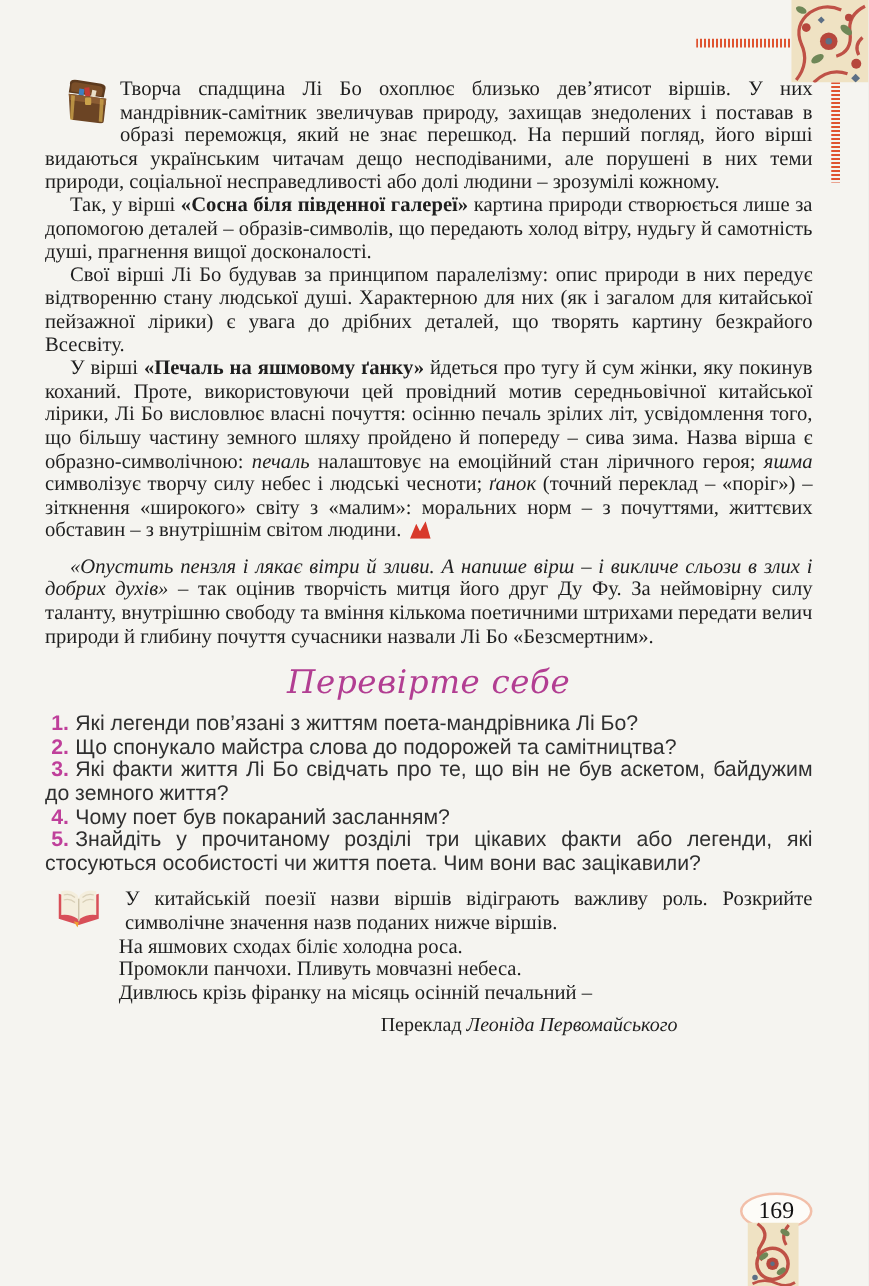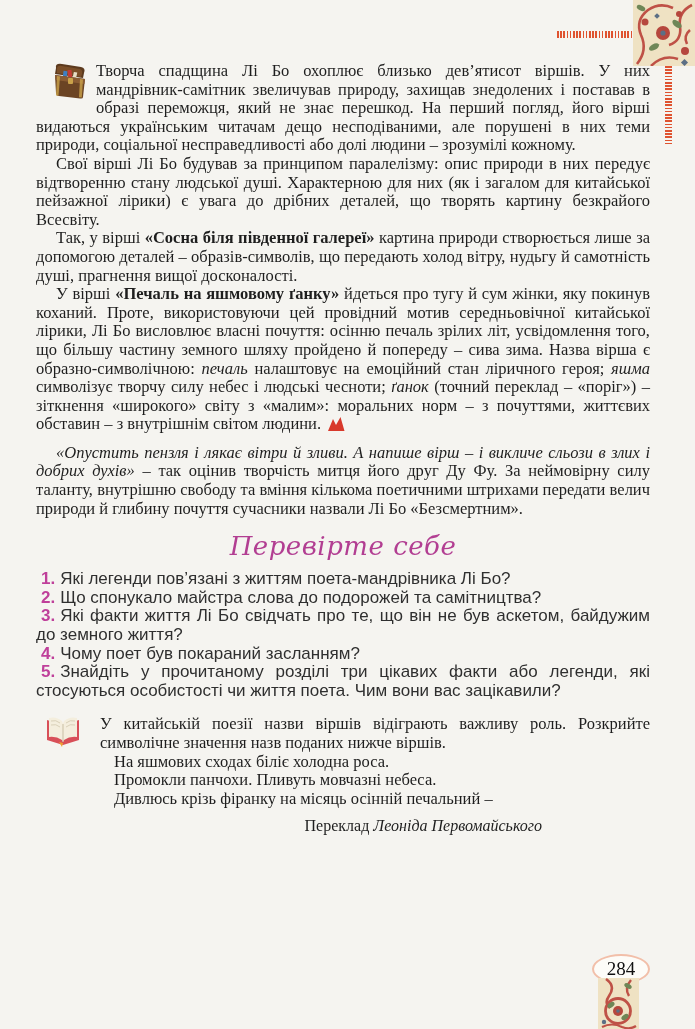--- a/index.html
+++ b/index.html
@@ -52,30 +52,30 @@
   .q{
     margin:0;
     font-family:"Liberation Sans", sans-serif;
     font-size:17px;
     line-height:18.6px;
     text-align:justify;
     color:#2f2f2f;
     text-indent:5px;
   }
   .q-num{color:#bf3f9a;font-weight:bold;margin-right:5px;}
-  .task{margin-top:15px;}
+  .task{margin-top:10px;}
   .poem-title{
     margin:10px 0 13px 0;
     text-align:center;
     font-weight:normal;
     font-size:17.5px;
     letter-spacing:0.8px;
     color:#2b8cc4;
   }
-  .poem{margin-left:78px;}
+  .poem{margin-left:59px;}
   .poem-line{
     margin:0;
     font-size:16.5px;
     line-height:18.6px;
   }
   .attribution{
     margin:9px 0 0 0;
     font-size:16px;
     text-align:right;
     padding-right:108px;
@@ -149,23 +149,23 @@
           <rect x="20" y="9" width="3.5" height="8" fill="#e8dfc8" transform="rotate(12 21 13)"></rect>
           <path d="M2,12 L32,16 L30,34 Q30,36 27,35.5 L6,33 Q3,33 3,30 Z" fill="#6b4424"></path>
           <path d="M2,12 L32,16 L31.4,21 L2.6,17 Z" fill="#8a5c33"></path>
           <rect x="15" y="15" width="5" height="6" rx="1" fill="#caa24a"></rect>
           <path d="M4,13 L7,13.5 L5.5,32.8 L3,32.5 Z" fill="#caa24a" opacity="0.8"></path>
           <path d="M27,16 L30,16.5 L28.8,34.6 L26,34.2 Z" fill="#caa24a" opacity="0.8"></path>
         </svg>
       </span><span>Творча спадщина Лі Бо охоплює близько дев’ятисот віршів. У них мандрівник-самітник звеличував природу, захищав знедолених і поставав в образі переможця, який не знає перешкод. На перший погляд, його вірші видаються українським читачам дещо несподіваними, але порушені в них теми природи, соціальної несправедливості або долі людини – зрозумілі кожному.</span>
     </p>
 
+    <p class="body-p indent"><span>Так, у вірші </span><b>«Сосна біля південної галереї»</b><span> картина природи створюється лише за допомогою деталей – образів-символів, що передають холод вітру, нудьгу й самотність душі, прагнення вищої досконалості.</span></p>
+
     <p class="body-p indent">Свої вірші Лі Бо будував за принципом паралелізму: опис природи в них передує відтворенню стану людської душі. Характерною для них (як і загалом для китайської пейзажної лірики) є увага до дрібних деталей, що творять картину безкрайого Всесвіту.</p>
-
-    <p class="body-p indent"><span>Так, у вірші </span><b>«Сосна біля південної галереї»</b><span> картина природи створюється лише за допомогою деталей – образів-символів, що передають холод вітру, нудьгу й самотність душі, прагнення вищої досконалості.</span></p>
 
     <p class="body-p indent"><span>У вірші </span><b>«Печаль на яшмовому ґанку»</b><span> йдеться про тугу й сум жінки, яку покинув коханий. Проте, використовуючи цей провідний мотив середньовічної китайської лірики, Лі Бо висловлює власні почуття: осінню печаль зрілих літ, усвідомлення того, що більшу частину земного шляху пройдено й попереду – сива зима. Назва вірша є образно-символічною: </span><i>печаль</i><span> налаштовує на емоційний стан ліричного героя; </span><i>яшма</i><span> символізує творчу силу небес і людські чесноти; </span><i>ґанок</i><span> (точний переклад – «поріг») – зіткнення «широкого» світу з «малим»: моральних норм – з почуттями, життєвих обставин – з внутрішнім світом людини.</span><span class="arrow-wrap"><svg viewBox="0 0 20 14">
           <path d="M1,14 L6,2 L9,8 L13.5,0 L17.5,14 Z" fill="#d8392b"></path>
         </svg></span></p>
 
     <p class="body-p indent quote"><i>«Опустить пензля і лякає вітри й зливи. А напише вірш – і викличе сльози в злих і добрих духів»</i><span> – так оцінив творчість митця його друг Ду Фу. За неймовірну силу таланту, внутрішню свободу та вміння кількома поетичними штрихами передати велич природи й глибину почуття сучасники назвали Лі Бо «Безсмертним».</span></p>
 
     <h2 class="check-heading">Перевірте себе</h2>
 
     <div class="questions">
@@ -193,21 +193,21 @@
       <p class="poem-line">На яшмових сходах біліє холодна роса.</p>
       <p class="poem-line">Промокли панчохи. Пливуть мовчазні небеса.</p>
       <p class="poem-line">Дивлюсь крізь фіранку на місяць осінній печальний –</p>
     </div>
 
     <p class="attribution"><span>Переклад </span><i>Леоніда Первомайського</i></p>
 
   </div>
 
   <div class="page-badge">
-    <span>284</span>
+    <span>169</span>
   </div>
 
   <div class="ornament-bottom">
     <svg viewBox="0 0 41 51" preserveAspectRatio="none">
       <rect width="41" height="51" fill="#efe2c3"></rect>
       <path d="M8,1 Q18,8 11,18 Q6,25 12,30" stroke="#bf5146" stroke-width="2.6" fill="none"></path>
       <path d="M33,2 Q26,10 31,18" stroke="#bf5146" stroke-width="2.4" fill="none"></path>
       <circle cx="20" cy="33" r="12.5" fill="none" stroke="#bf5146" stroke-width="2.8"></circle>
       <circle cx="20" cy="33" r="5" fill="#b6473d"></circle>
       <g fill="#6f8757">

